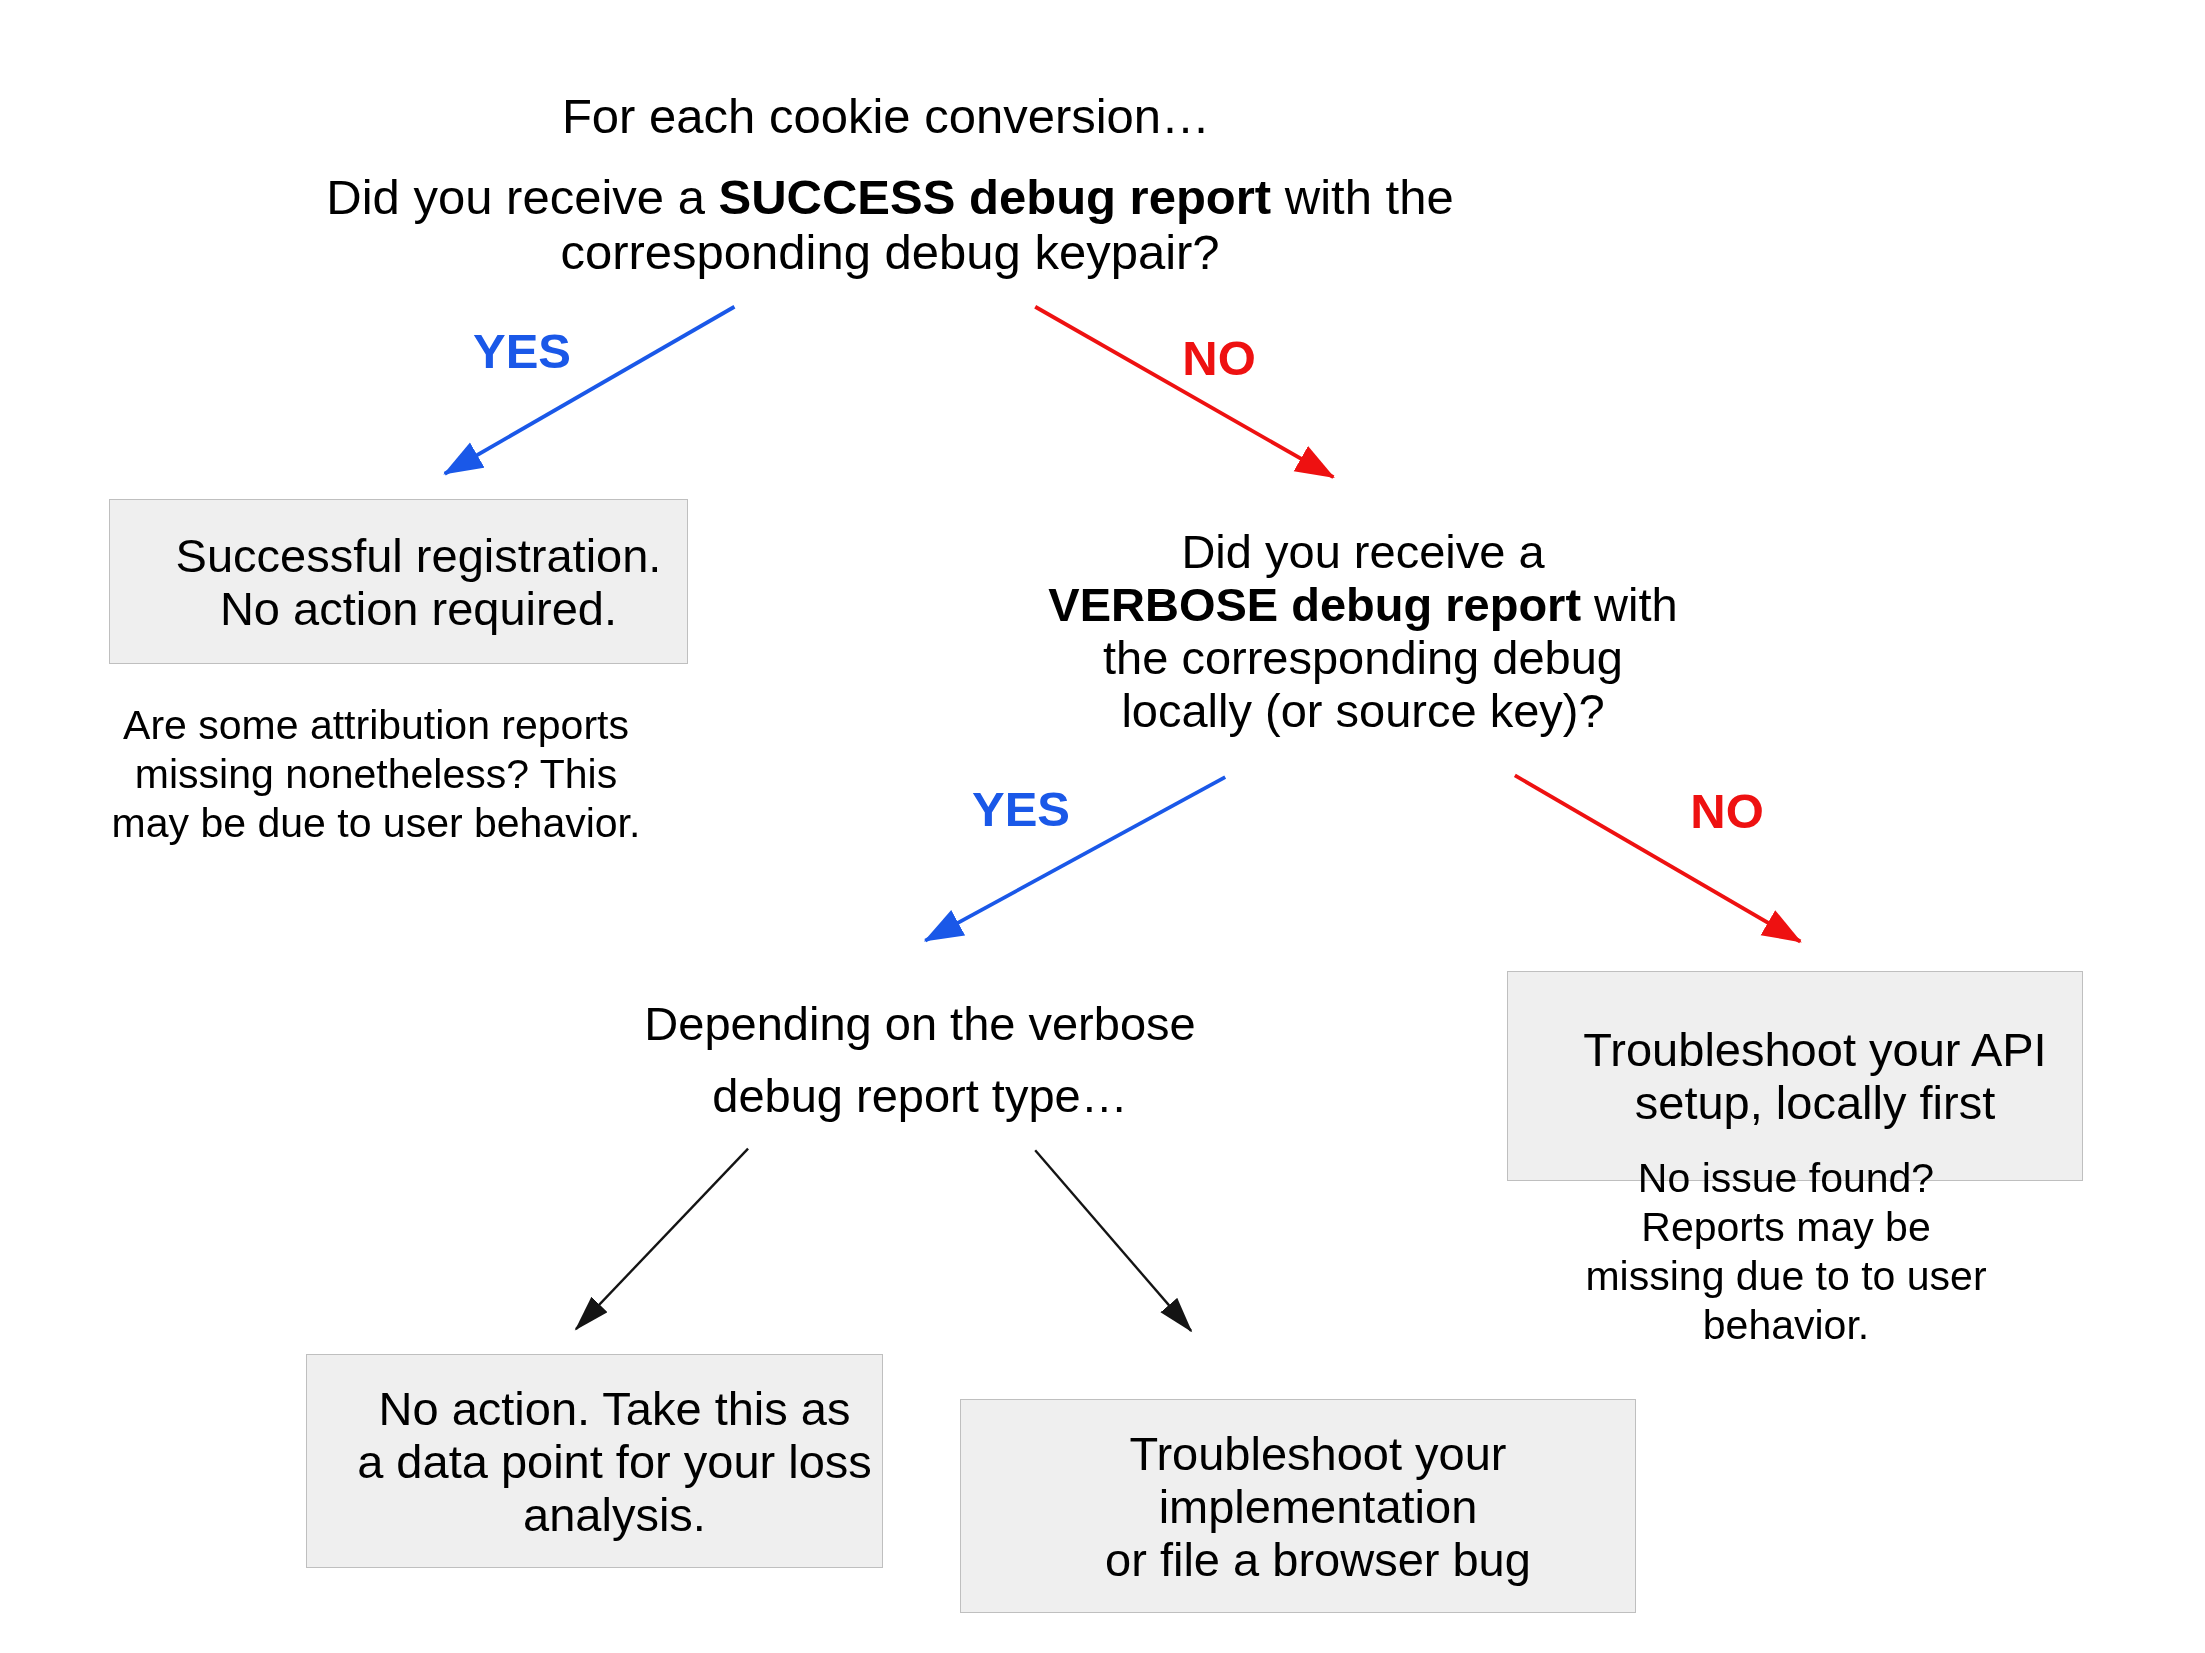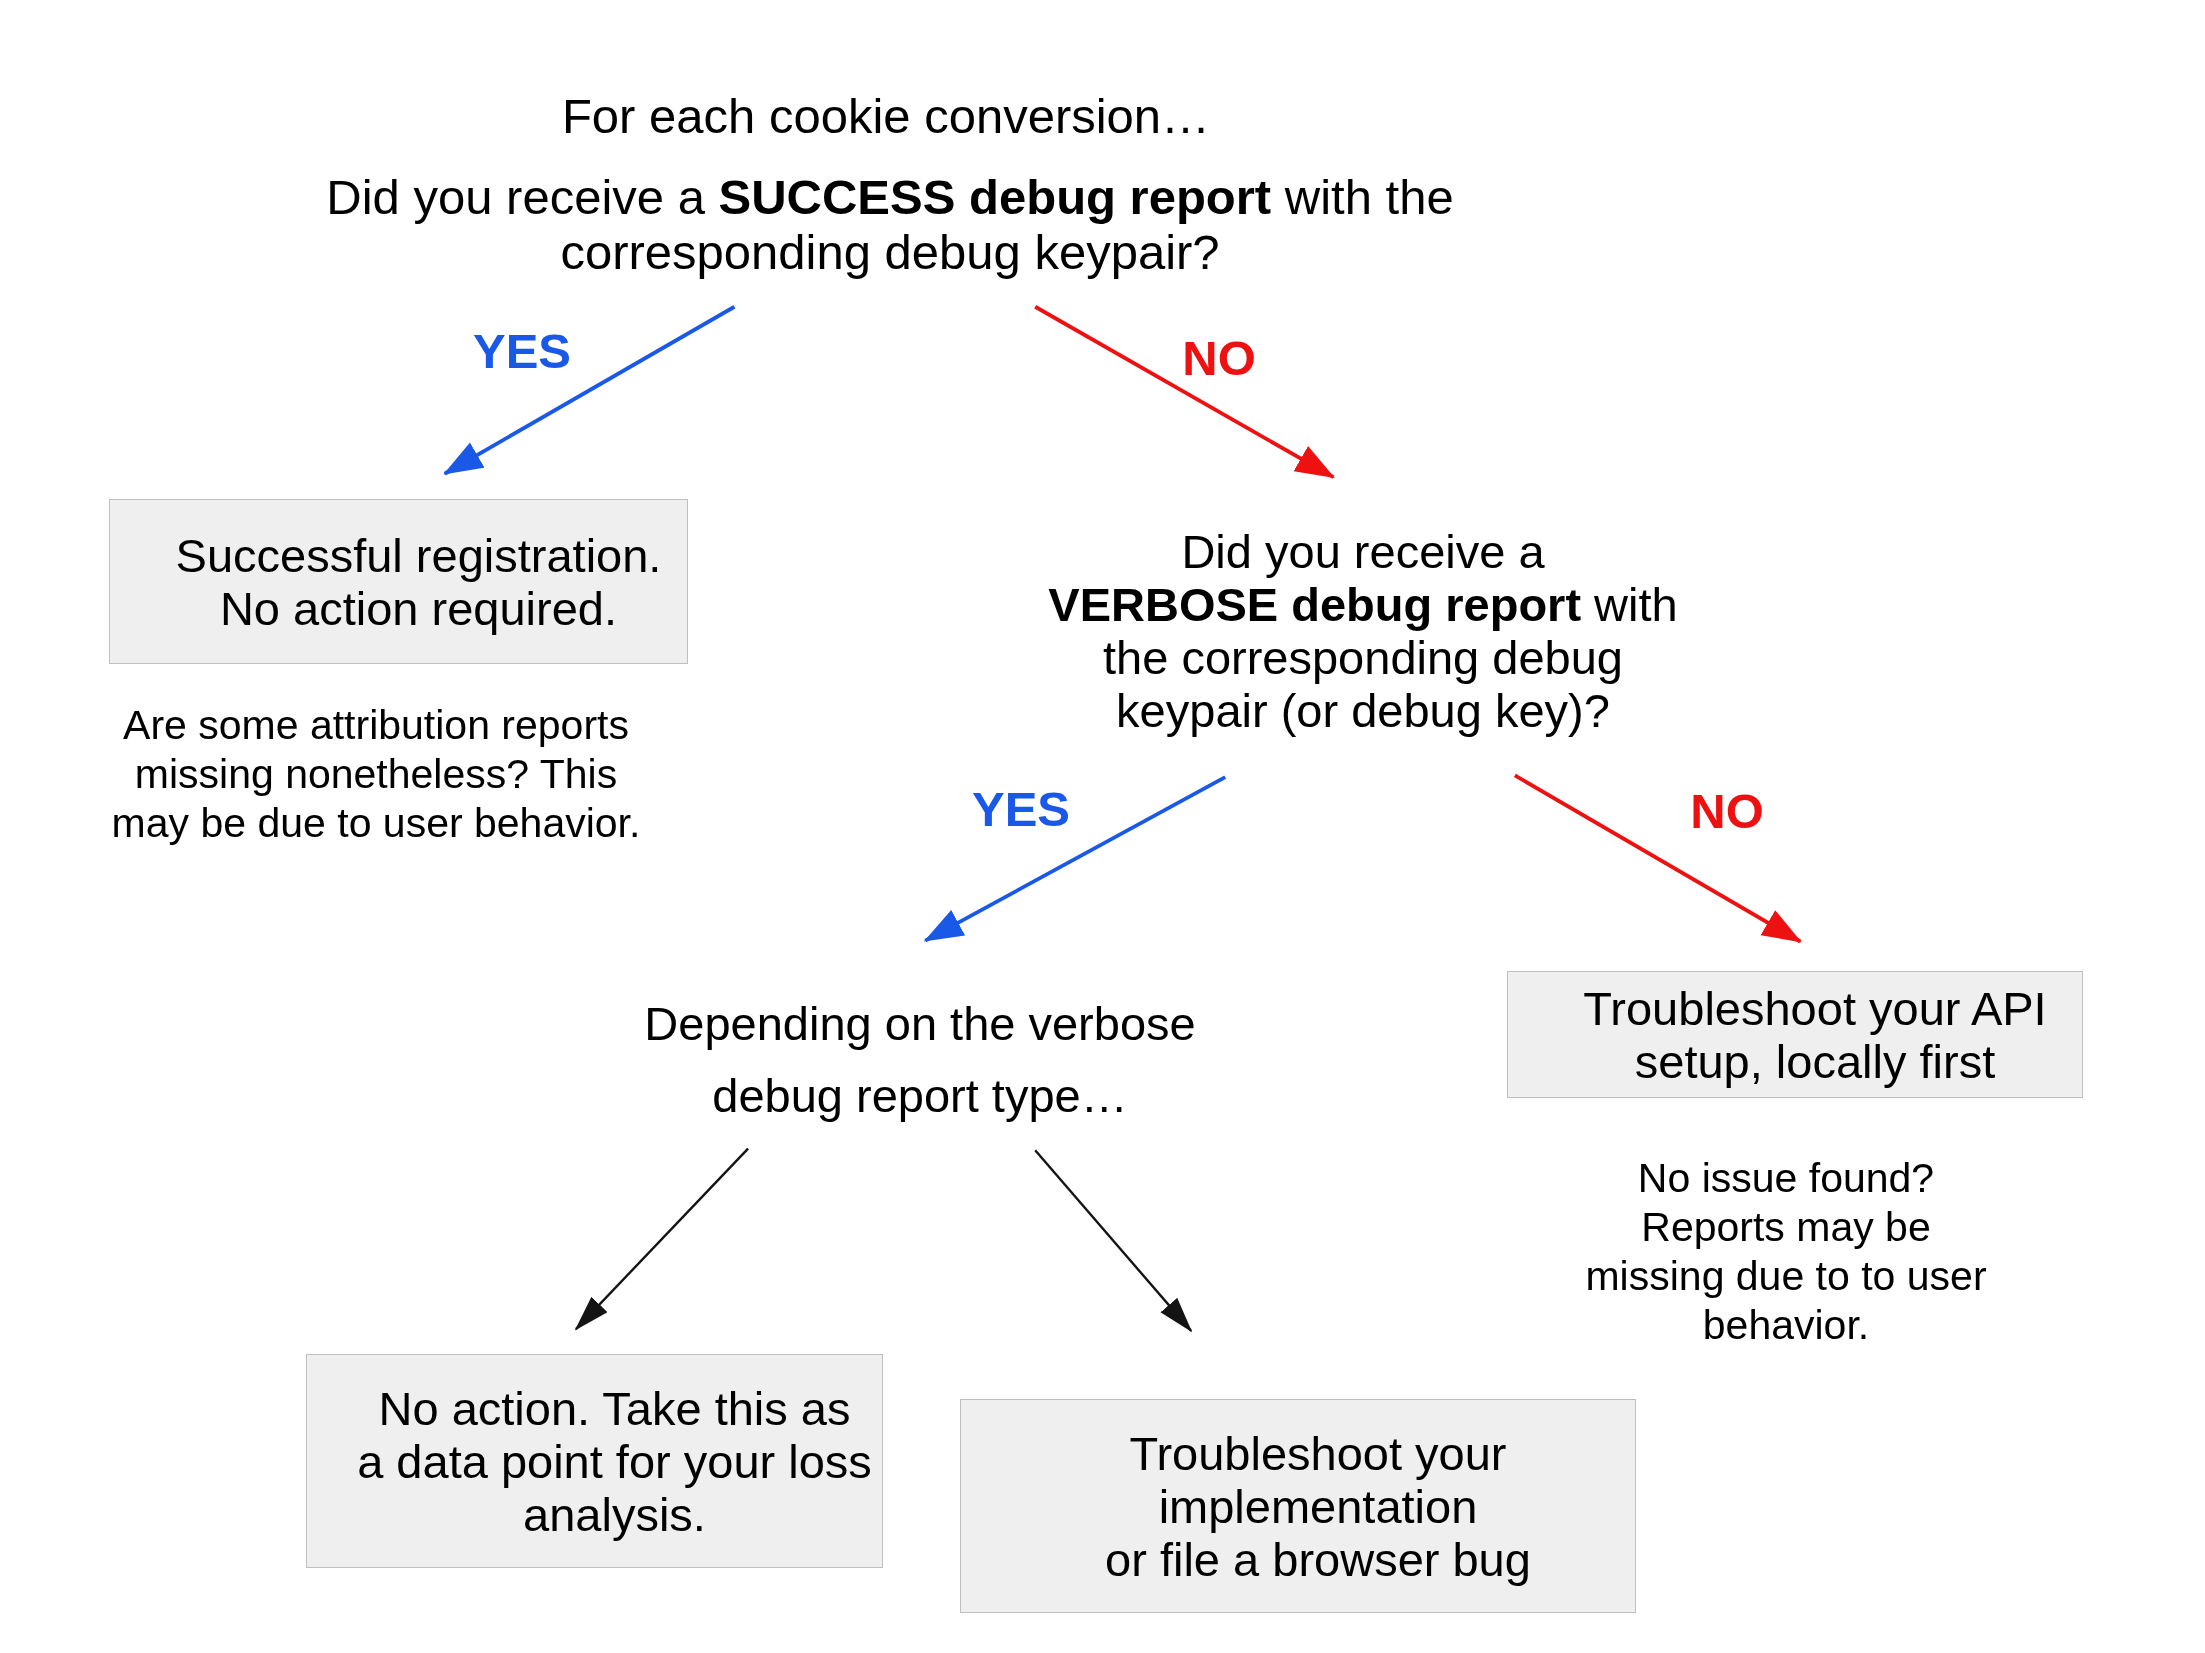--- a/index.html
+++ b/index.html
@@ -71,30 +71,30 @@
 No action required.</span>
   </div>
   <div class="abs center-x note" style="left:376px;top:685px;margin-top:16px;">Are some attribution reports
 missing nonetheless? This
 may be due to user behavior.</div>
 
   <div class="abs center-x q2size" style="left:1363px;top:525px;text-align:center;">
     <div>Did you receive a</div>
     <div><span class="b">VERBOSE debug report</span><span> with</span></div>
     <div>the corresponding debug</div>
-    <div>keypair (or debug key)?</div>
+    <div>locally (or source key)?</div>
   </div>
 
   <div class="abs center-xy branch-label yes" style="left:1021px;top:809px;">YES</div>
   <div class="abs center-xy branch-label no" style="left:1727px;top:811px;">NO</div>
 
   <div class="abs center-x q2size txt" style="left:920px;top:988px;line-height:72px;">Depending on the verbose
 debug report type…</div>
 
-  <div class="abs node-box" style="left:1507px;top:971px;width:576px;height:127px;">
+  <div class="abs node-box" style="left:1507px;top:971px;width:576px;height:210px;">
     <span class="txt">Troubleshoot your API
 setup, locally first</span>
   </div>
   <div class="abs center-x note" style="left:1786px;top:1154px;">No issue found? Reports may be
 missing due to to user behavior.</div>
 
   <div class="abs node-box" style="left:306px;top:1354px;width:577px;height:214px;">
     <span class="txt">No action. Take this as
 a data point for your loss
 analysis.</span>

